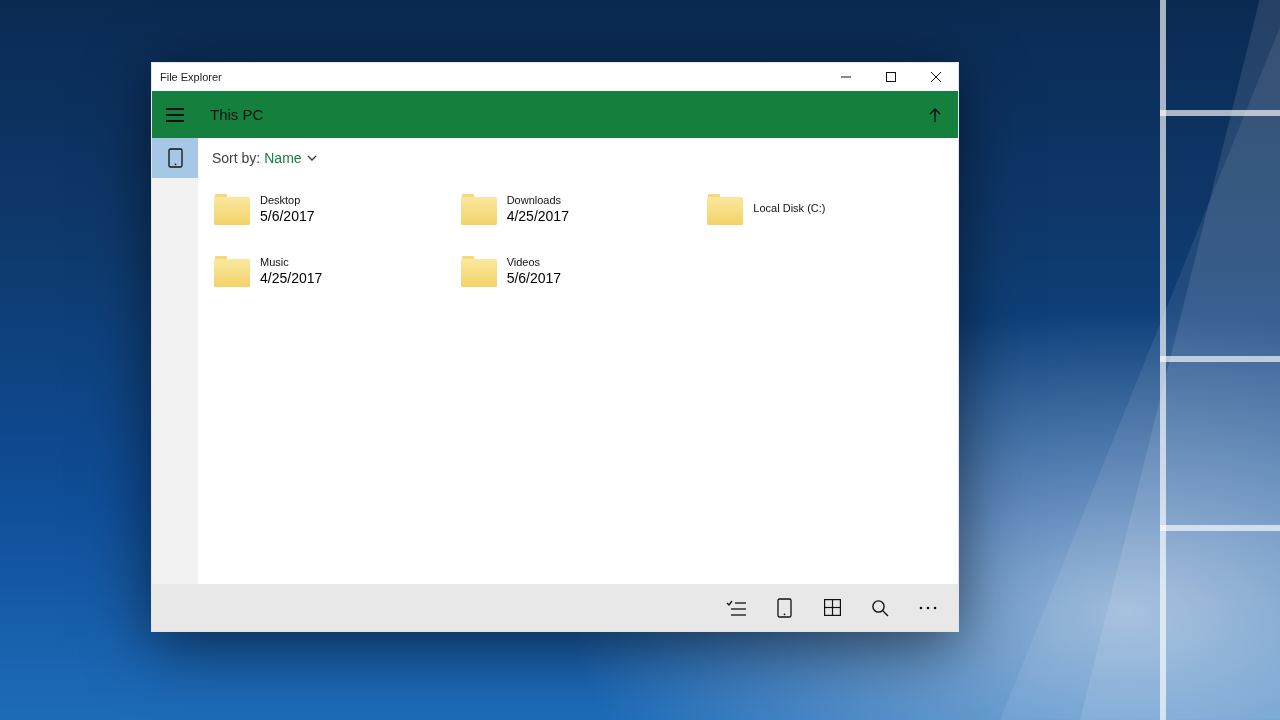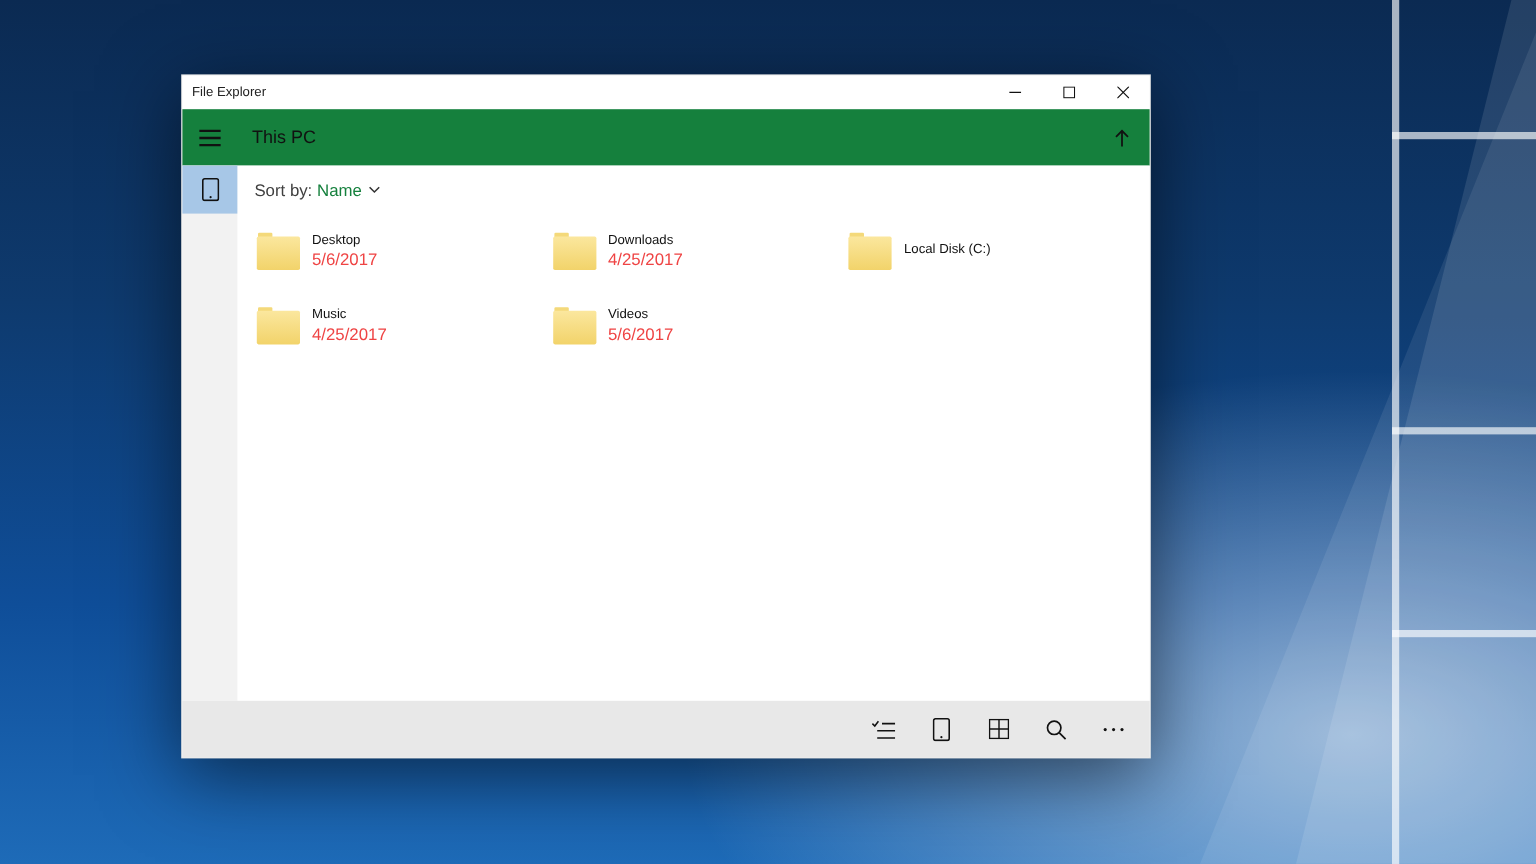--- a/index.html
+++ b/index.html
@@ -109,21 +109,21 @@
     position:absolute; left:1px; top:1px; width:12px; height:5px;
     background:#f4d97a; border-radius:1px 1px 0 0;
   }
   .folder-icon .body {
     position:absolute; left:0; top:4px; right:0; bottom:0;
     background: linear-gradient(180deg, #fbe79e 0%, #f2d36a 100%);
     border-radius:1.5px;
   }
   .item .meta { display:flex; flex-direction:column; line-height:1.2; }
   .item .name { font-size:11px; color:#111; }
-  .item .date { font-size:14px; color:#ef4444; margin-top:1px; }
+  .item .date { font-size:14px; color:#000000; margin-top:1px; }
 
   .bottombar {
     height:47px; background:#e8e8e8;
     display:flex; align-items:center; justify-content:flex-end;
     padding-right: 6px;
   }
   .bottombar .btn {
     width:48px; height:47px; display:flex; align-items:center; justify-content:center;
   }
   .bottombar svg { display:block; }

